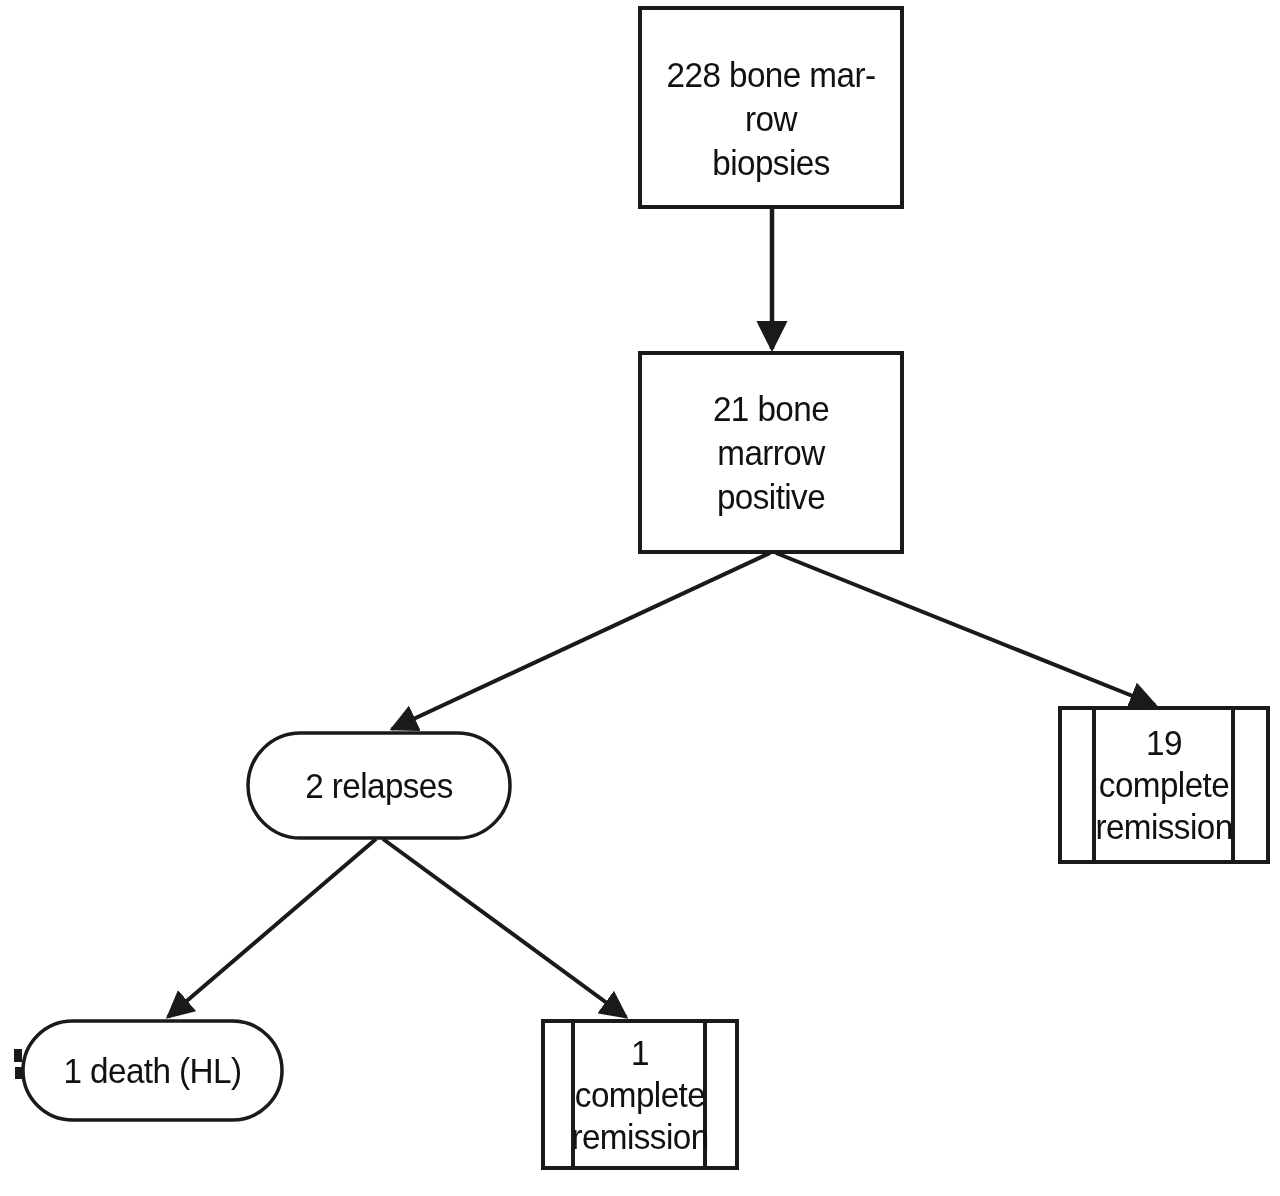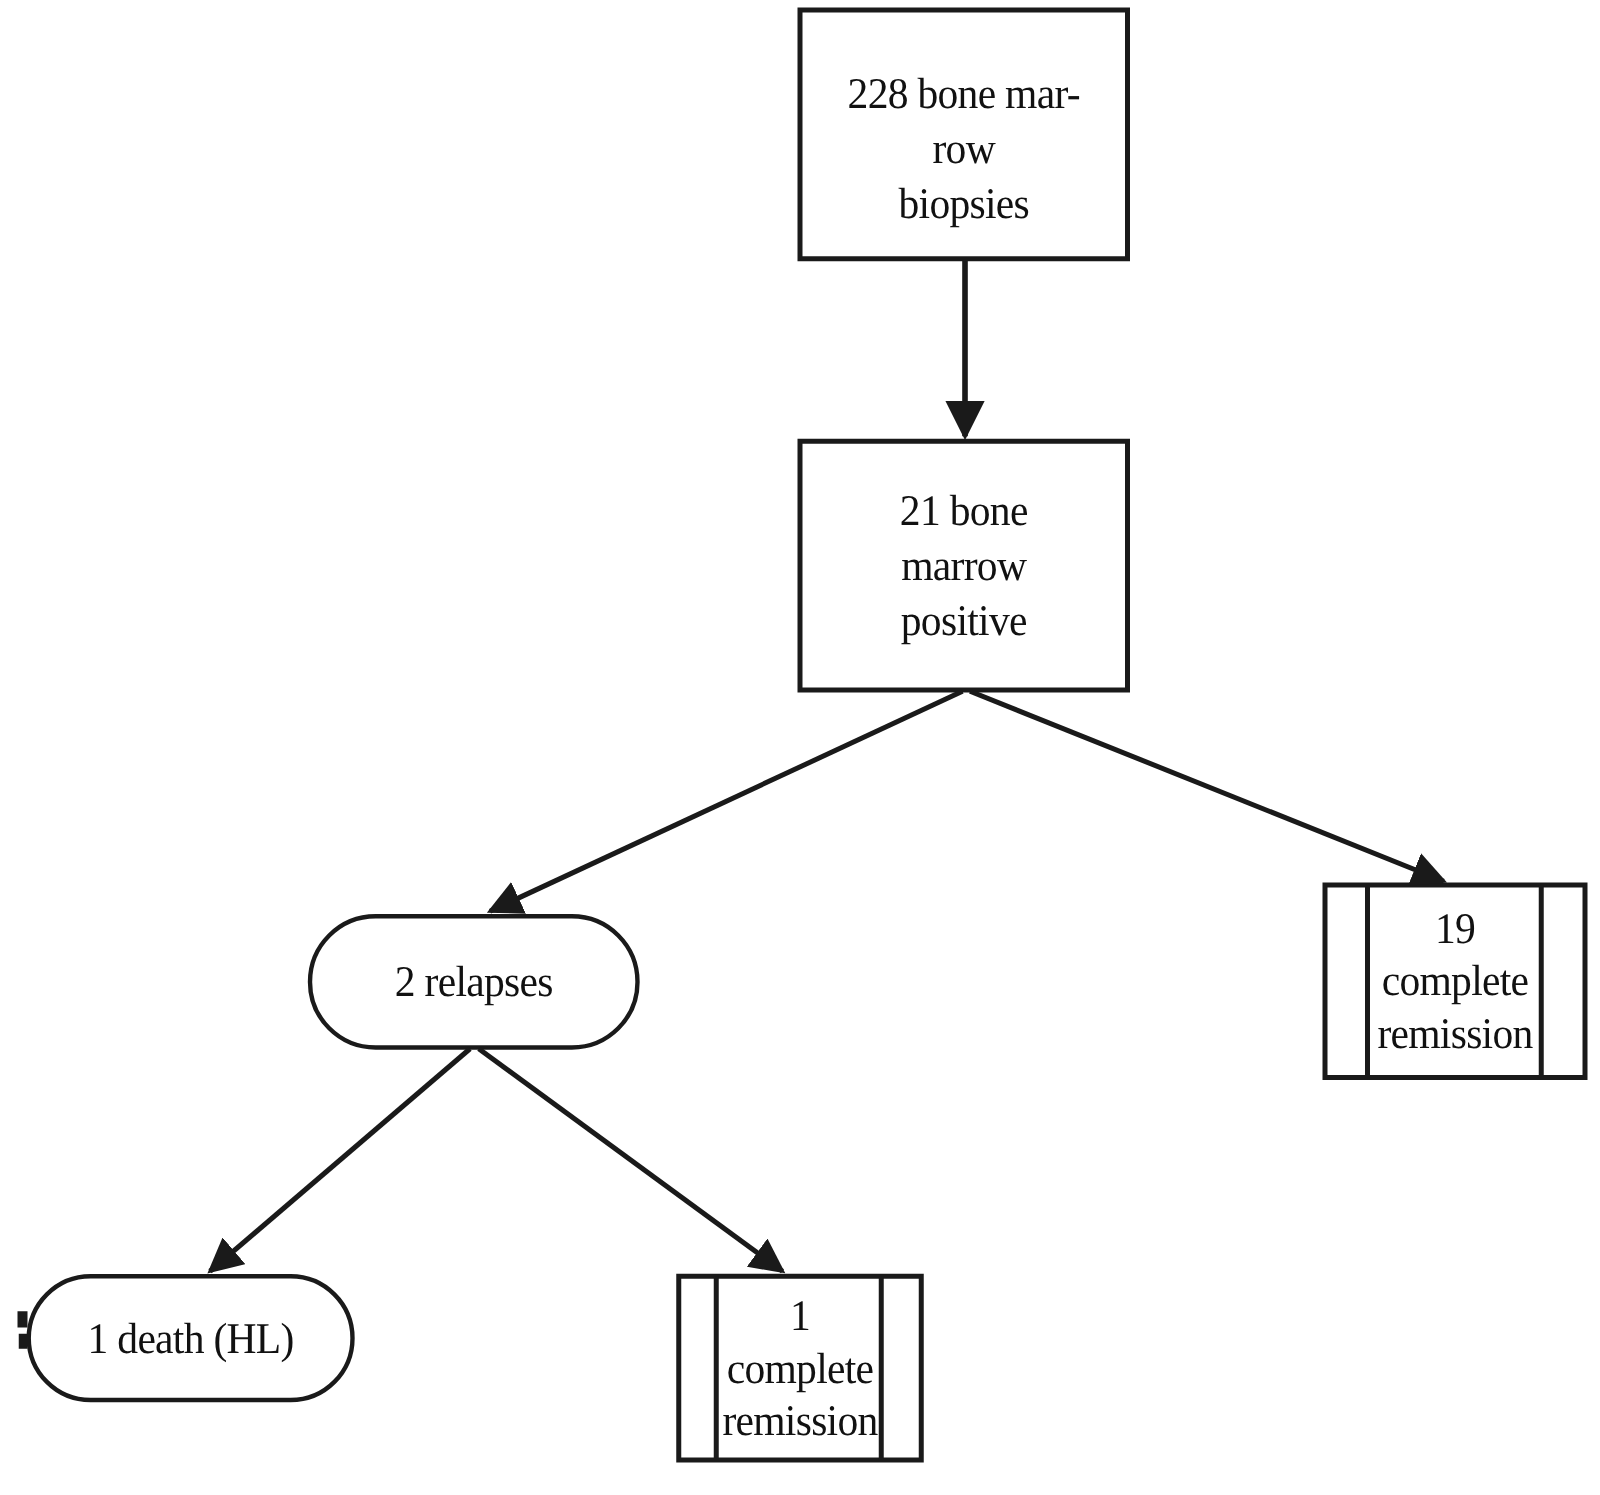--- a/index.html
+++ b/index.html
@@ -6,21 +6,21 @@
     margin: 0;
     padding: 0;
     background: #ffffff;
   }
   .canvas {
     position: relative;
     width: 1280px;
     height: 1196px;
     background: #ffffff;
     overflow: hidden;
-    font-family: Liberation Serif, serif;
+    font-family: Liberation Sans, sans-serif;
   }
   .canvas svg {
     position: absolute;
     left: 0;
     top: 0;
   }
   .node-label {
     position: absolute;
     display: flex;
     flex-direction: column;

